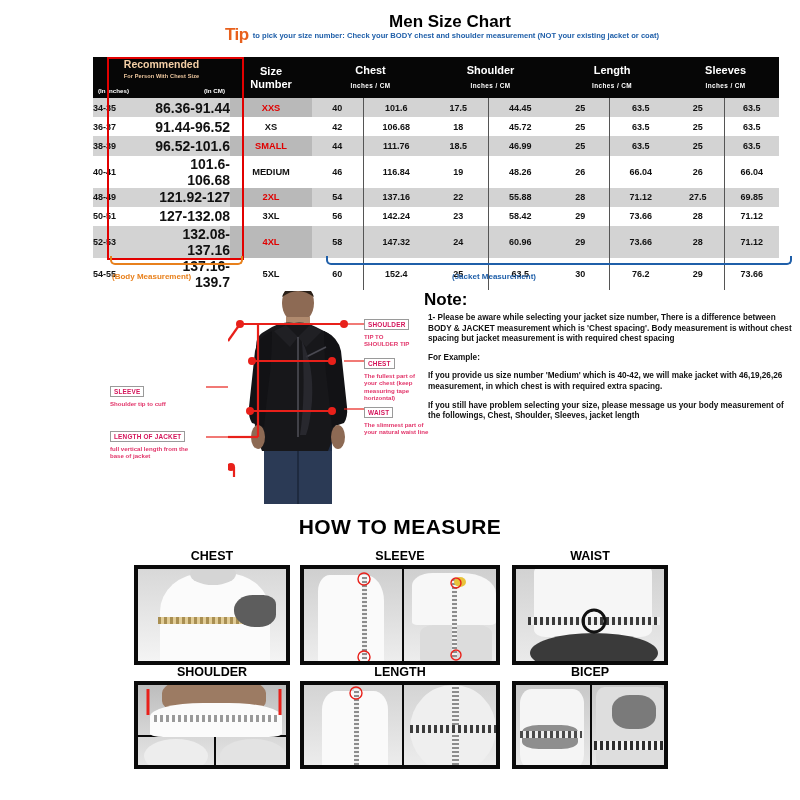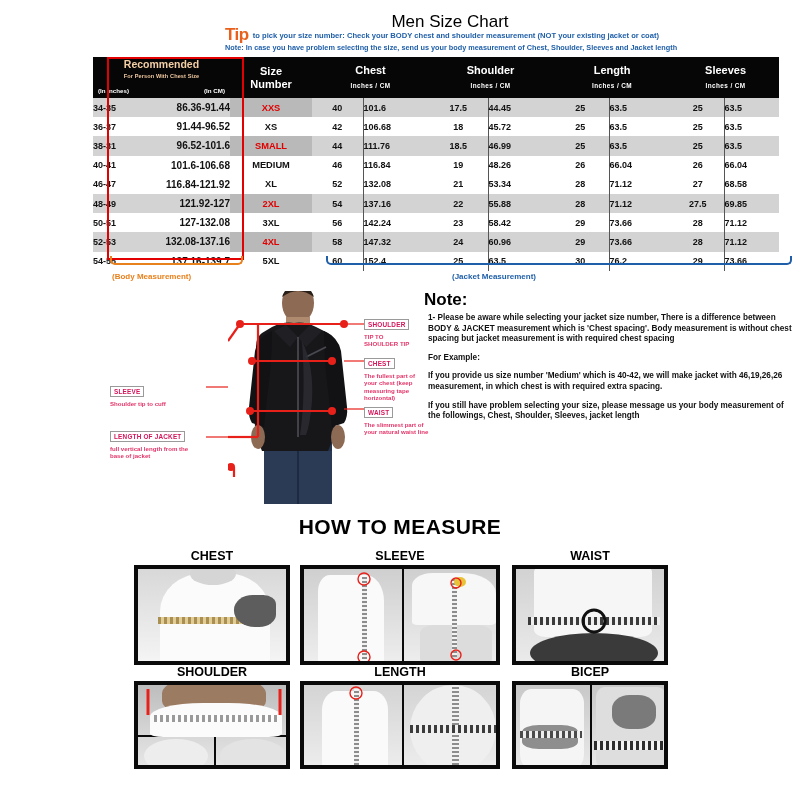--- a/index.html
+++ b/index.html
@@ -16,21 +16,21 @@
   
   .start-point{position:absolute;left:113px;top:8px;width:100px;height:46px;}
   .arrow-svg{position:absolute;left:0;top:0;}
   .start-label{
     position:absolute;left:48px;top:7px;
     font-size:8.5px;font-weight:bold;font-style:italic;color:#0b2a52;
     white-space:nowrap;
   }
   .main-title{
     position:absolute;left:240px;top:12px;width:420px;
-    text-align:center;font-size:17px;font-weight:normal;color:#000;
+    text-align:center;font-size:17px;font-weight:bold;color:#000;
   }
   .tip-block{position:absolute;left:225px;top:30px;width:565px;}
   .tip-word{
     font-size:17px;font-weight:bold;color:#e8601c;
     letter-spacing:-0.5px;vertical-align:-2px;margin-right:2px;
   }
   .tip-line1{font-size:7.6px;font-weight:bold;color:#1f5fa9;line-height:10px;}
   .tip-line2{font-size:7.3px;font-weight:bold;color:#1f5fa9;line-height:11px;margin-top:1px;}
 
   
@@ -47,27 +47,27 @@
     display:flex;justify-content:space-between;font-size:6.2px;color:#ffffff;
     padding:3px 5px 0 5px;font-weight:bold;
   }
   .th-main{font-size:11px;text-align:center;line-height:13px;}
   .th-main .sub{display:block;font-size:6.4px;font-weight:bold;margin-top:2px;letter-spacing:.4px;}
 
   tbody tr{height:19.2px;}
   tbody tr.odd{background:#d3d3d3;}
   tbody tr.even{background:#ffffff;}
   td.c-in{font-size:9px;font-weight:bold;color:#111;text-align:left;padding-left:8px;}
-  td.c-cm{font-size:10px;font-weight:bold;color:#111;text-align:right;padding-right:8px;}
+  td.c-cm{font-size:14px;font-weight:bold;color:#111;text-align:right;padding-right:8px;}
   td.c-size{
     font-size:9.3px;font-weight:bold;text-align:center;color:#111;
   }
   tr.odd td.c-size{background:#b9b9b9;color:#e00000;}
   td.num-r{font-size:9px;font-weight:bold;color:#111;text-align:center;padding-right:6px;}
-  td.num-l{font-size:9px;font-weight:bold;color:#111;text-align:left;padding-left:6px;}
+  td.num-l{font-size:9px;font-weight:bold;color:#111;text-align:center;padding-left:6px;}
   td.sep{border-left:1px solid #555;}
 
   .red-box{
     position:absolute;left:107px;top:57px;width:137px;height:203px;
     border:2px solid #e20000;box-sizing:border-box;pointer-events:none;
   }
 
   
   .bracket{position:absolute;height:9px;box-sizing:border-box;}
   .bracket.body{left:110px;top:256px;width:133px;border:2px solid #e8801c;border-top:none;border-radius:0 0 5px 5px;}
@@ -121,21 +121,20 @@
 
 <div class="page">
 
 
   <div class="main-title">Men Size Chart</div>
 
   <div class="tip-block">
     <div class="tip-line1">
       <span class="tip-word">Tip</span><span> to pick your size number: Check your BODY chest and shoulder measurement (NOT your existing jacket or coat)</span>
     </div>
-    <div class="tip-line2">Note: In case you have problem selecting the size, send us your body measurement of Chest, Shoulder, Sleeves and Jacket length</div>
   </div>
 
   <div class="chart">
     <table class="size-table">
       <colgroup>
         <col style="width:62px">
           <col style="width:75px">
         <col style="width:82px">
         <col style="width:51px">
           <col style="width:66px">
@@ -199,21 +198,21 @@
             <td class="num-r">42</td>
             <td class="num-l sep">106.68</td>
             <td class="num-r">18</td>
             <td class="num-l sep">45.72</td>
             <td class="num-r">25</td>
             <td class="num-l sep">63.5</td>
             <td class="num-r">25</td>
             <td class="num-l sep">63.5</td>
           </tr>
           <tr class="odd">
-            <td class="c-in">38-31</td>
+            <td class="c-in">38-39</td>
             <td class="c-cm">96.52-101.6</td>
             <td class="c-size">SMALL</td>
             <td class="num-r">44</td>
             <td class="num-l sep">111.76</td>
             <td class="num-r">18.5</td>
             <td class="num-l sep">46.99</td>
             <td class="num-r">25</td>
             <td class="num-l sep">63.5</td>
             <td class="num-r">25</td>
             <td class="num-l sep">63.5</td>
@@ -223,33 +222,20 @@
             <td class="c-cm">101.6-106.68</td>
             <td class="c-size">MEDIUM</td>
             <td class="num-r">46</td>
             <td class="num-l sep">116.84</td>
             <td class="num-r">19</td>
             <td class="num-l sep">48.26</td>
             <td class="num-r">26</td>
             <td class="num-l sep">66.04</td>
             <td class="num-r">26</td>
             <td class="num-l sep">66.04</td>
-          </tr>
-          <tr class="even">
-            <td class="c-in">46-47</td>
-            <td class="c-cm">116.84-121.92</td>
-            <td class="c-size">XL</td>
-            <td class="num-r">52</td>
-            <td class="num-l sep">132.08</td>
-            <td class="num-r">21</td>
-            <td class="num-l sep">53.34</td>
-            <td class="num-r">28</td>
-            <td class="num-l sep">71.12</td>
-            <td class="num-r">27</td>
-            <td class="num-l sep">68.58</td>
           </tr>
           <tr class="odd">
             <td class="c-in">48-49</td>
             <td class="c-cm">121.92-127</td>
             <td class="c-size">2XL</td>
             <td class="num-r">54</td>
             <td class="num-l sep">137.16</td>
             <td class="num-r">22</td>
             <td class="num-l sep">55.88</td>
             <td class="num-r">28</td>

